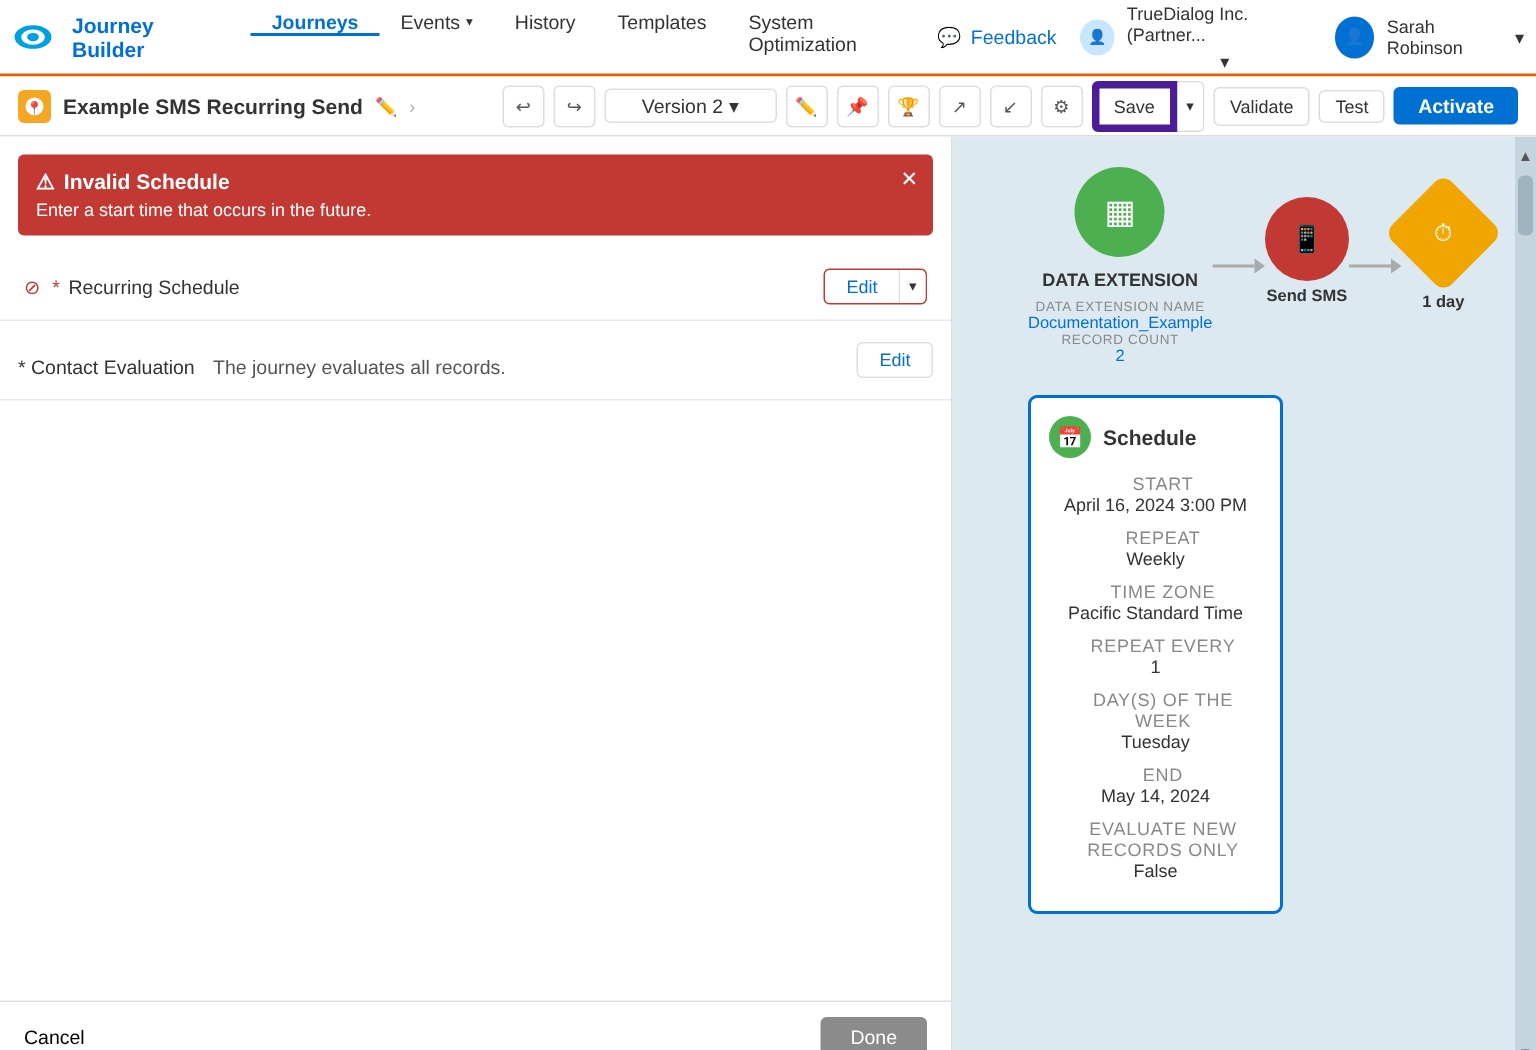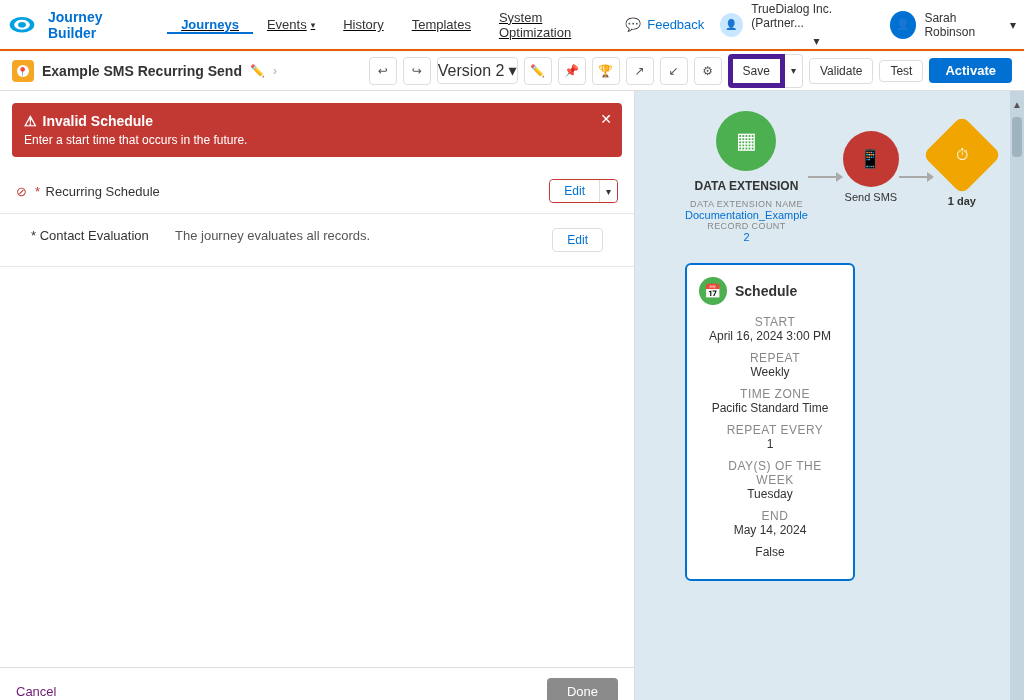--- a/index.html
+++ b/index.html
@@ -6,21 +6,21 @@
     body { font-family: 'Segoe UI', Arial, sans-serif; font-size: 13px; background: #f3f3f3; width: 1024px; height: 700px; overflow: hidden; }
 
     
     .top-nav {
       display: flex; align-items: center; background: #fff; border-bottom: 2px solid #e65c00;
       height: 51px; padding: 0 8px;
     }
     .top-nav-logo { display: flex; align-items: center; margin-right: 12px; }
     .top-nav-logo svg { width: 28px; height: 20px; }
     .top-nav-title { font-size: 14px; font-weight: 600; color: #0070d2; margin-right: 16px; }
-    .top-nav-items { display: flex; align-items: center; height: 36px; text-decoration: underline; }
+    .top-nav-items { display: flex; align-items: flex-start; height: 36px; }
     .top-nav-item {
       display: flex; align-items: center; padding: 0 14px; font-size: 13px;
       color: #333; cursor: pointer; border-bottom: 2px solid transparent; margin-bottom: -2px;
     }
     .top-nav-item.active { border-bottom-color: #0070d2; color: #0070d2; font-weight: 600; }
     .top-nav-item .chevron { font-size: 9px; margin-left: 4px; }
     .top-nav-right { margin-left: auto; display: flex; align-items: center; gap: 8px; }
     .feedback-btn { color: #0070d2; font-size: 13px; cursor: pointer; padding: 4px 8px; display: flex; align-items: center; gap: 6px; }
     .feedback-avatar { width: 24px; height: 24px; border-radius: 50%; background: #c8e6ff; display: flex; align-items: center; justify-content: center; font-size: 10px; }
     .org-selector { display: flex; align-items: center; gap: 4px; font-size: 12px; color: #333; cursor: pointer; flex-direction: column; }
@@ -31,21 +31,21 @@
     .breadcrumb-bar {
       display: flex; align-items: center; background: #fff; border-bottom: 1px solid #ddd;
       height: 40px; padding: 0 12px; gap: 8px;
     }
     .breadcrumb-icon { width: 22px; height: 22px; background: #f5a623; border-radius: 4px; display: flex; align-items: center; justify-content: center; }
     .breadcrumb-text { font-size: 11px; color: #777; }
     .breadcrumb-text a { color: #0070d2; text-decoration: none; }
     .breadcrumb-title { font-size: 14px; font-weight: 600; color: #333; }
     .breadcrumb-actions { margin-left: auto; display: flex; align-items: center; gap: 6px; }
     .icon-btn { width: 28px; height: 28px; border: 1px solid #ddd; border-radius: 4px; background: #fff; cursor: pointer; display: flex; align-items: center; justify-content: center; font-size: 12px; color: #555; }
-    .version-select { border: 1px solid #ddd; border-radius: 4px; padding: 3px 0; font-size: 16px; color: #333; cursor: pointer; background: #fff; display: flex; align-items: center; gap: 4px; }
+    .version-select { border: 1px solid #ddd; border-radius: 4px; padding: 3px 24px; font-size: 13px; color: #333; cursor: pointer; background: #fff; display: flex; align-items: center; gap: 4px; }
     .toolbar-btn { border: 1px solid #ddd; border-radius: 4px; padding: 3px 10px; font-size: 12px; color: #333; cursor: pointer; background: #fff; }
     .activate-btn { border: none; border-radius: 4px; padding: 5px 16px; font-size: 13px; font-weight: 600; color: #fff; cursor: pointer; background: #0070d2; }
     .validate-btn { border: 1px solid #ddd; border-radius: 4px; padding: 5px 10px; font-size: 12px; color: #333; cursor: pointer; background: #fff; }
     .save-group { display: flex; align-items: stretch; }
     .save-btn { border: 5px solid #4c1d95; border-radius: 4px 0 0 4px; padding: 5px 10px; font-size: 12px; color: #333; cursor: pointer; background: #fff; }
     .save-dropdown { border: 1px solid #ddd; border-left: none; border-radius: 0 4px 4px 0; padding: 5px 6px; font-size: 10px; color: #333; cursor: pointer; background: #fff; }
 
     
     .main-layout { display: flex; height: calc(700px - 36px - 40px); overflow: hidden; }
 
@@ -69,33 +69,33 @@
       gap: 8px;
     }
     .row-label { font-size: 13px; color: #333; font-weight: 500; flex: 1; }
     .row-label .required { color: #c23934; margin-right: 2px; }
     .edit-btn-wrapper { display: flex; border: 1px solid #c23934; border-radius: 4px; }
     .edit-btn-inner { padding: 4px 14px; font-size: 12px; color: #0070d2; cursor: pointer; background: #fff; border-radius: 4px 0 0 4px; border: none; border-right: 1px solid #ddd; }
     .edit-dropdown { padding: 4px 6px; font-size: 10px; color: #333; cursor: pointer; background: #fff; border: none; border-radius: 0 4px 4px 0; }
 
     
     .contact-row {
-      display: flex; align-items: flex-start; padding: 14px 31px; border-bottom: 1px solid #e8e8e8;
-      gap: 24px;
+      display: flex; align-items: flex-end; padding: 14px 12px; border-bottom: 1px solid #e8e8e8;
+      gap: 10px;
     }
     .contact-label { font-size: 13px; color: #333; font-weight: 500; min-width: 120px; }
     .contact-value { font-size: 13px; color: #555; flex: 1; }
     .plain-edit-btn { border: 1px solid #ddd; border-radius: 4px; padding: 4px 14px; font-size: 12px; color: #0070d2; cursor: pointer; background: #fff; }
 
     
     .bottom-bar {
       margin-top: auto; border-top: 1px solid #ddd; padding: 10px 16px;
       display: flex; justify-content: space-between; align-items: center; background: #fff;
     }
-    .cancel-btn { background: none; border: none; color: #701a75; font-size: 13px; cursor: pointer; }
+    .cancel-btn { background: none; border: none; color: #000000; font-size: 13px; cursor: pointer; }
     .done-btn { background: #8b8b8b; color: #fff; border: none; border-radius: 4px; padding: 6px 20px; font-size: 13px; cursor: pointer; }
 
     
     .right-canvas { flex: 1; background: #dde9f0; overflow: hidden; position: relative; }
     .canvas-scroll { width: 100%; height: 100%; overflow: auto; }
     .canvas-inner { min-width: 400px; min-height: 600px; padding: 20px; position: relative; }
 
     
     .schedule-card {
       background: #fff; border: 2px solid #0070d2; border-radius: 6px;
@@ -280,21 +280,21 @@
             <div class="de-link">2</div>
           </div>
 
           <div class="h-connector">
             <div class="h-line"></div>
             <div class="arrow-right"></div>
           </div>
 
           <div class="sms-node-wrap" style="margin-top: -20px;">
             <div style="width:56px;height:56px;background:#c23934;border-radius:50%;display:flex;align-items:center;justify-content:center;color:#fff;font-size:18px;">📱</div>
-            <div style="font-size:11px;font-weight:400;color:#333;text-align:center;margin-top:4px;">Send SMS</div>
+            <div style="font-size:11px;font-weight:700;color:#333;text-align:center;margin-top:4px;">Send SMS</div>
           </div>
 
           <div class="h-connector">
             <div class="h-line"></div>
             <div class="arrow-right"></div>
           </div>
 
           <div class="day-node-wrap" style="margin-top: -20px;">
             <div style="width:56px;height:56px;background:#f0a500;border-radius:8px;transform:rotate(45deg);display:flex;align-items:center;justify-content:center;">
               <span style="transform:rotate(-45deg);color:#fff;font-size:16px;">⏱</span>
@@ -327,20 +327,21 @@
             </div>
             <div class="schedule-field">
               <div class="schedule-field-label">DAY(S) OF THE WEEK</div>
               <div class="schedule-field-value">Tuesday</div>
             </div>
             <div class="schedule-field">
               <div class="schedule-field-label">END</div>
               <div class="schedule-field-value">May 14, 2024</div>
             </div>
             <div class="schedule-field">
+              <div class="schedule-field-label">EVALUATE NEW RECORDS ONLY</div>
               <div class="schedule-field-value">False</div>
             </div>
           </div>
         </div>
 
       </div>
     </div>
 
     <div class="scrollbar-right">
       <div class="scroll-arrow">▲</div>

